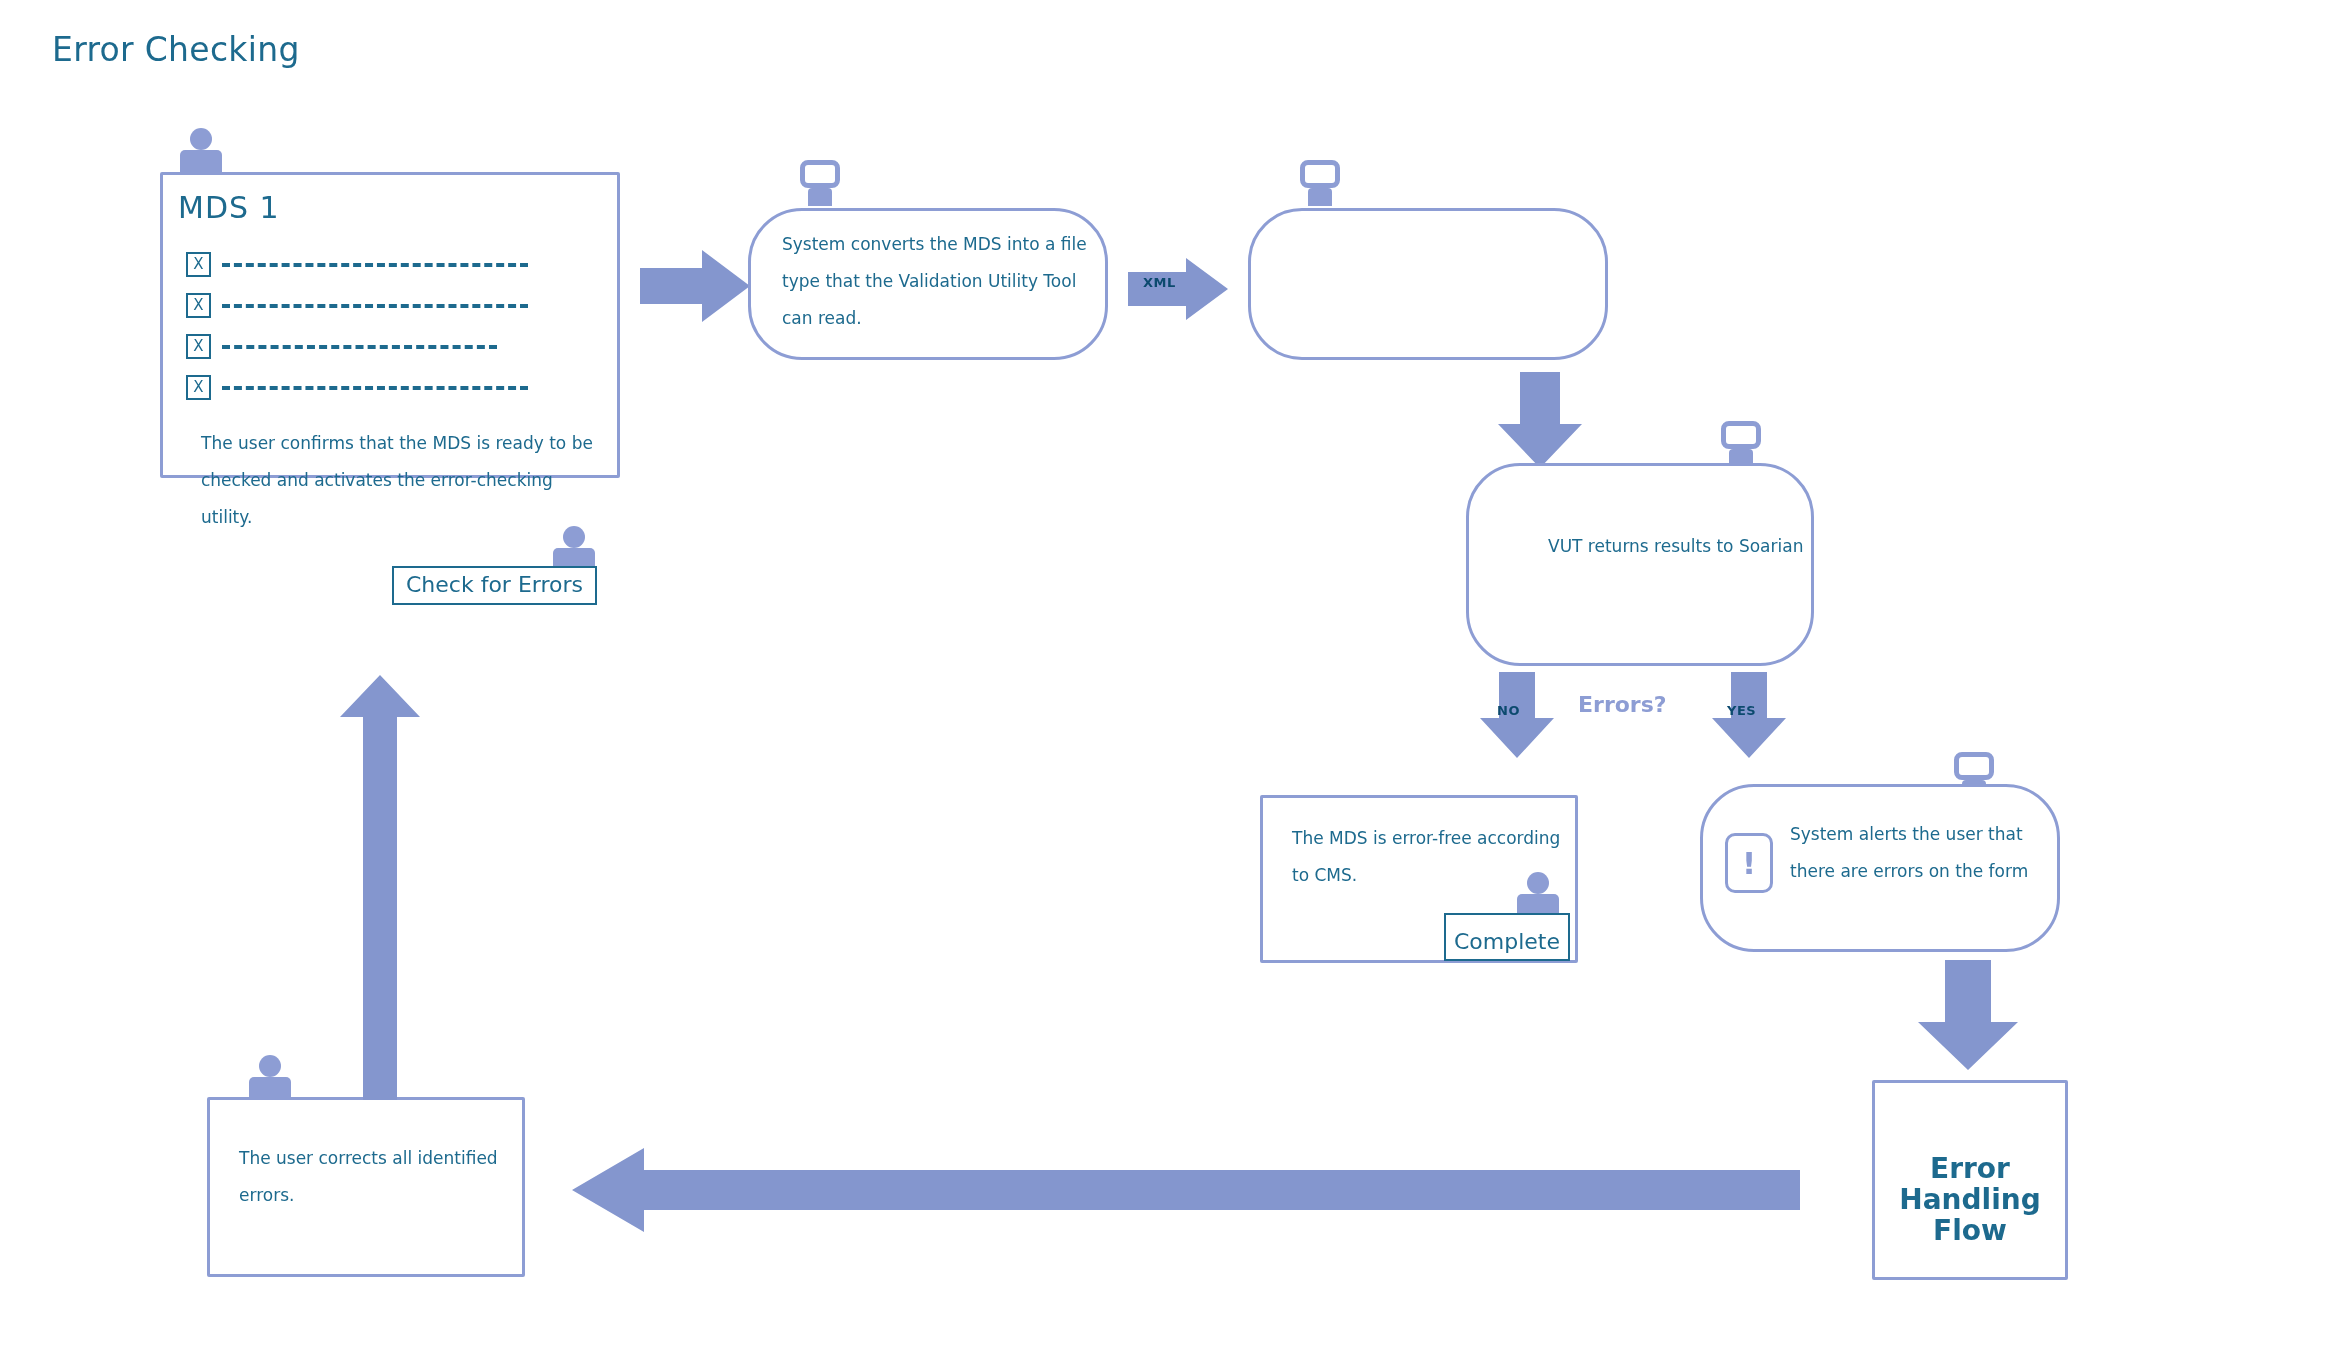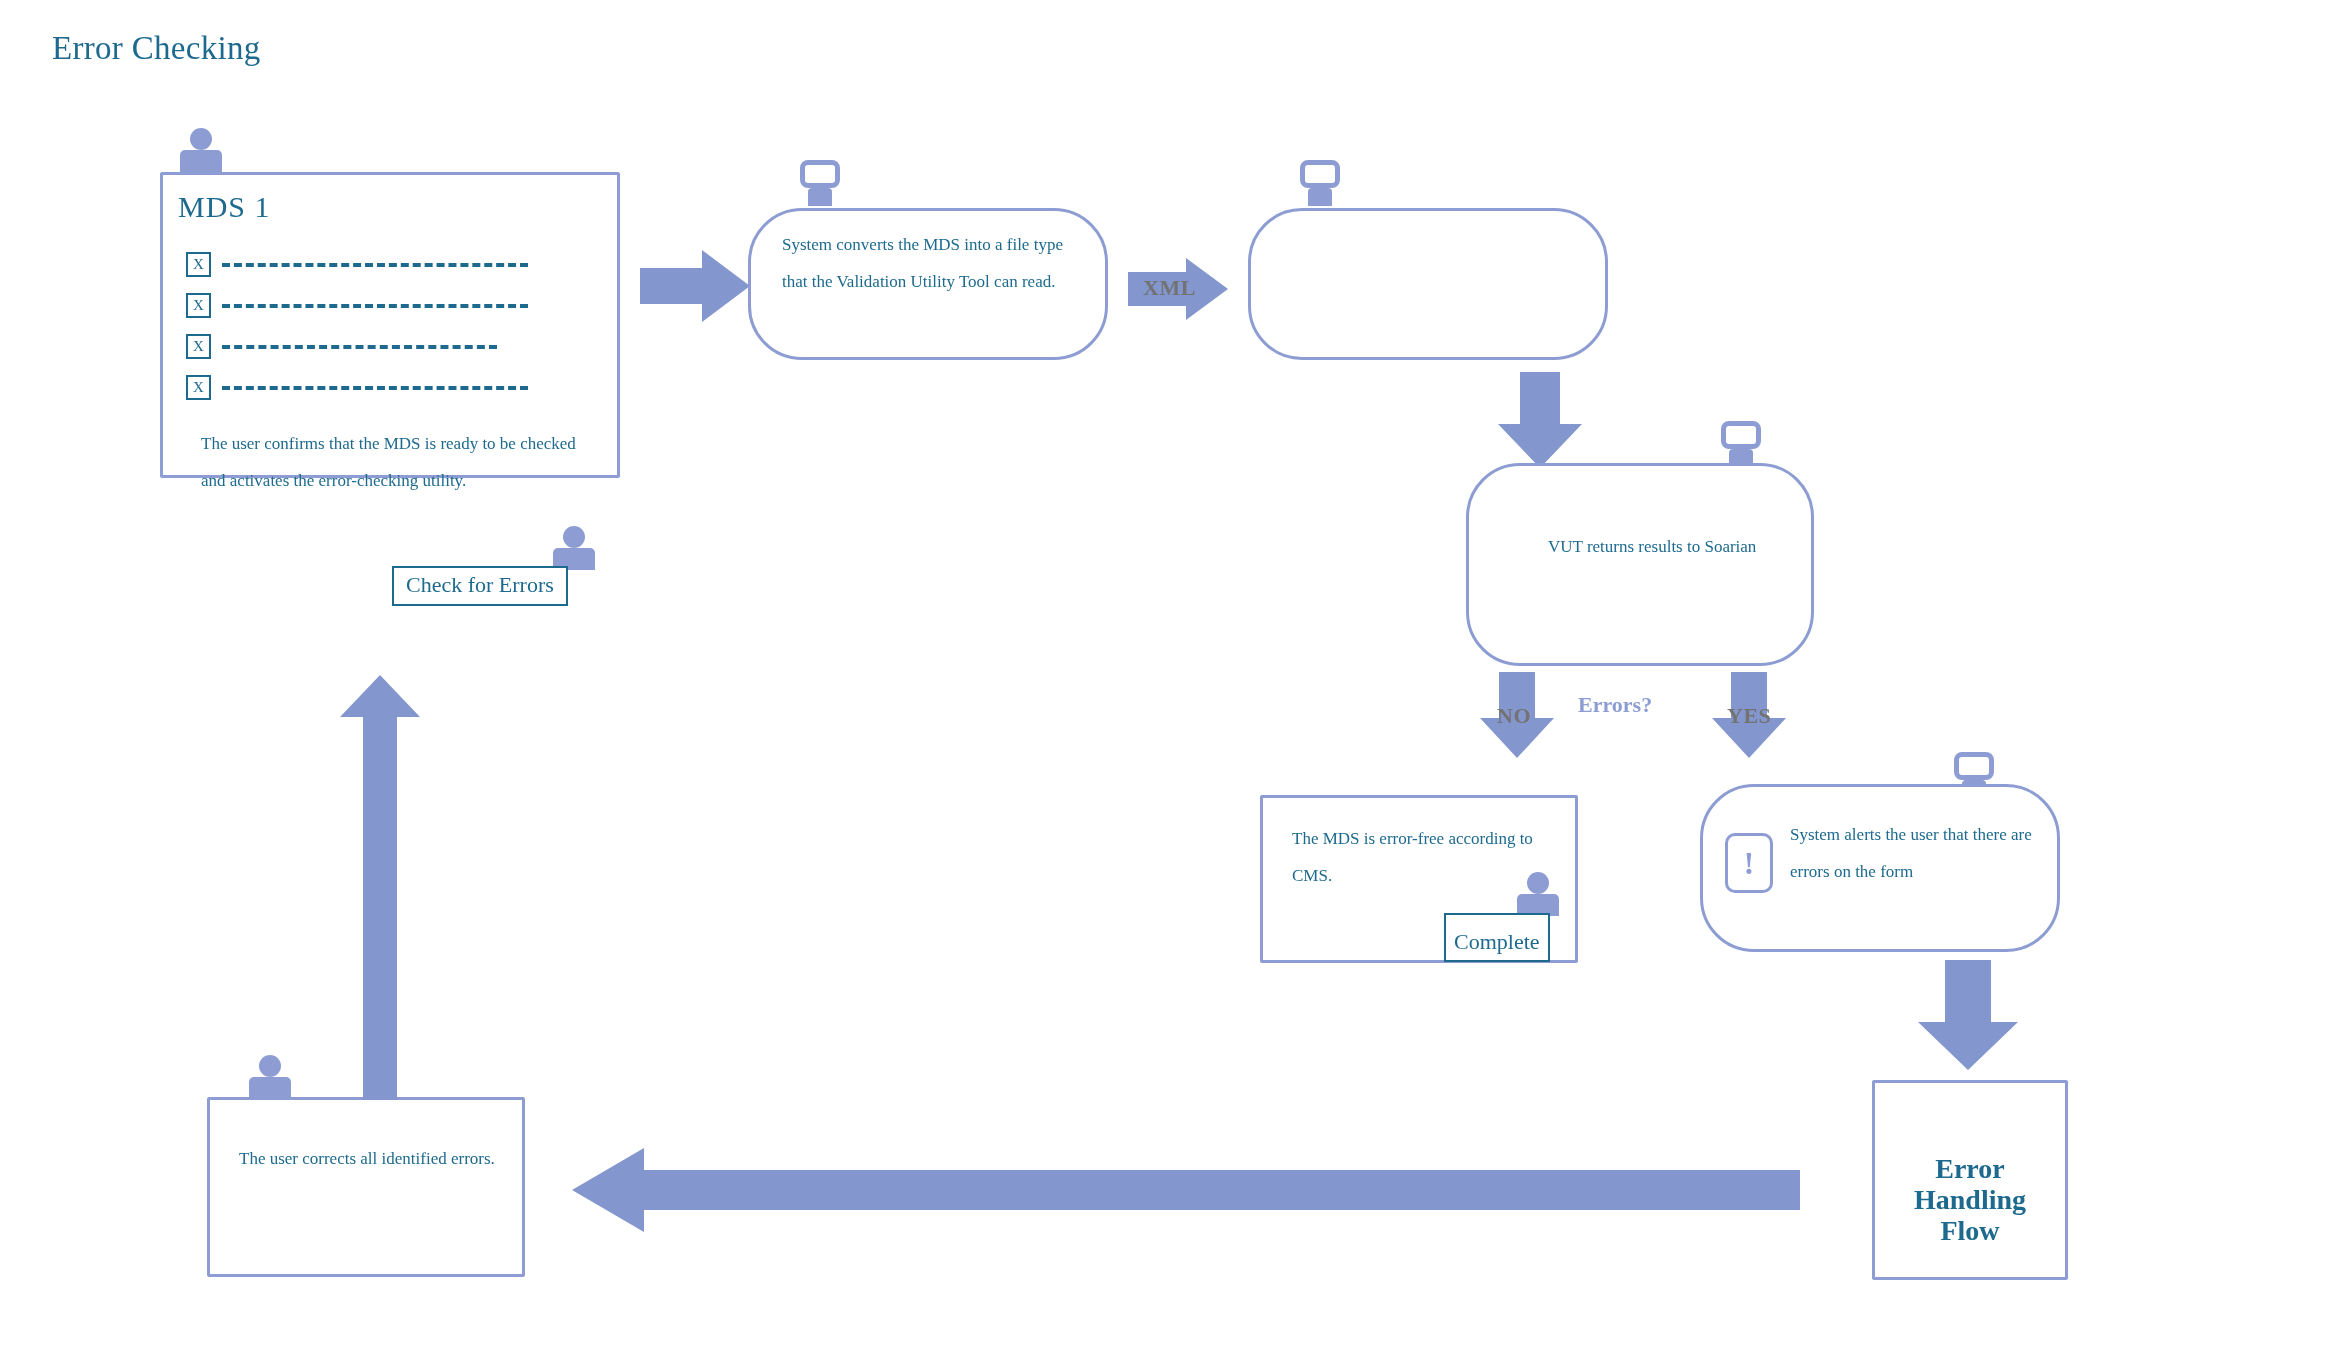--- a/index.html
+++ b/index.html
@@ -6,21 +6,20 @@
   body{
     font-family:"DejaVu Sans", sans-serif;
     -webkit-font-smoothing:none;
   }
   #canvas{
     position:relative;
     width:2332px;
     height:1360px;
     background:#ffffff;
     overflow:hidden;
-    font-family:Liberation Serif, serif;
   }
   .abs{position:absolute;}
 
   
   #page-title{
     left:52px; top:30px;
     font-size:33px;
     color:#1D6A8E;
     letter-spacing:.3px;
     white-space:nowrap;
@@ -146,23 +145,23 @@
   .monitor-icon .stand{
     position:absolute;left:11px;top:28px;width:24px;height:18px;
     background:#8D9DD4;border-radius:4px 4px 0 0;
   }
 
   
   .arrow{position:absolute;}
   .arrow svg{display:block;}
   .arrow-label{
     position:absolute;
-    color:#737373;
+    color:#0c4a6e;
     font-weight:bold;
-    font-size:22px;
+    font-size:13px;
     letter-spacing:.5px;
     white-space:nowrap;
   }
   #label-errors{
     position:absolute; left:1578px; top:692px;
     color:#8D9DD4; font-weight:bold; font-size:22px;
     white-space:nowrap;
   }
 </style>
 </head>

